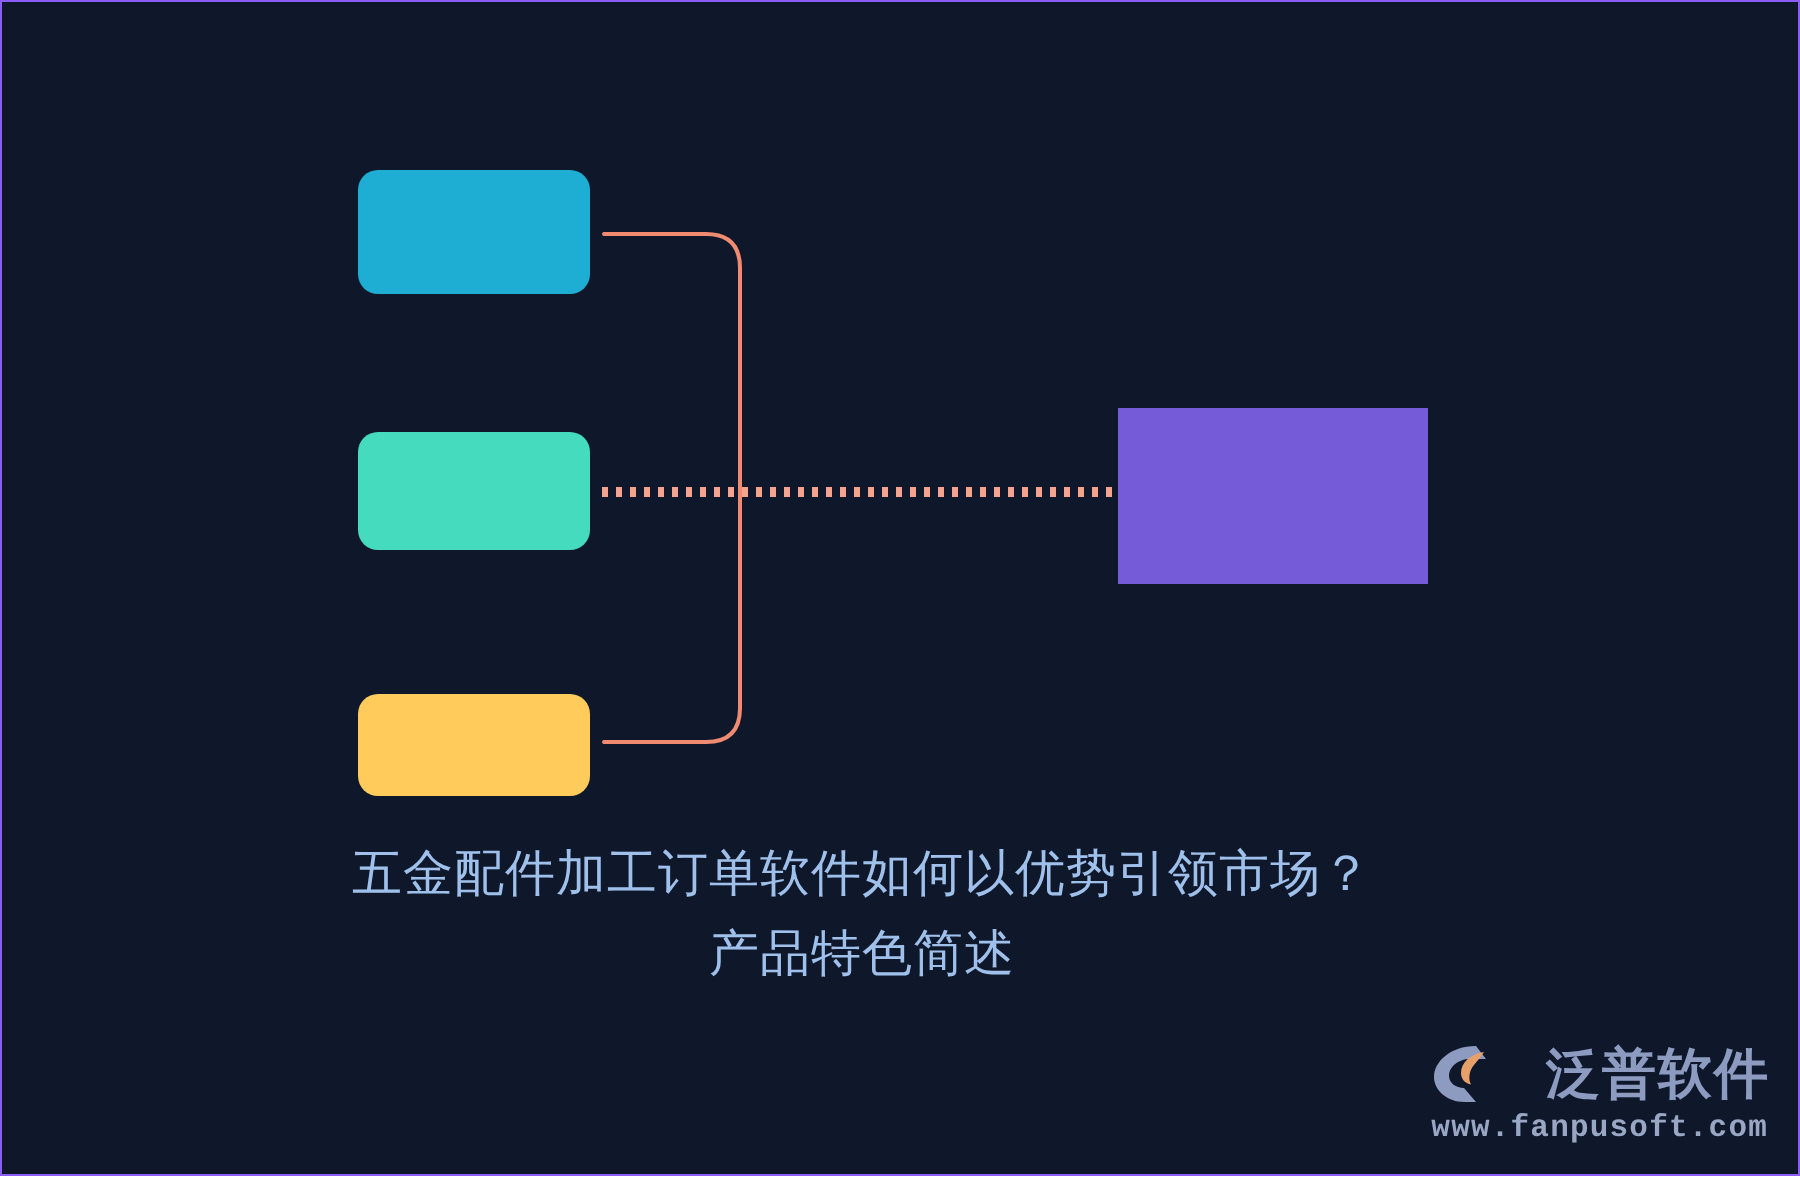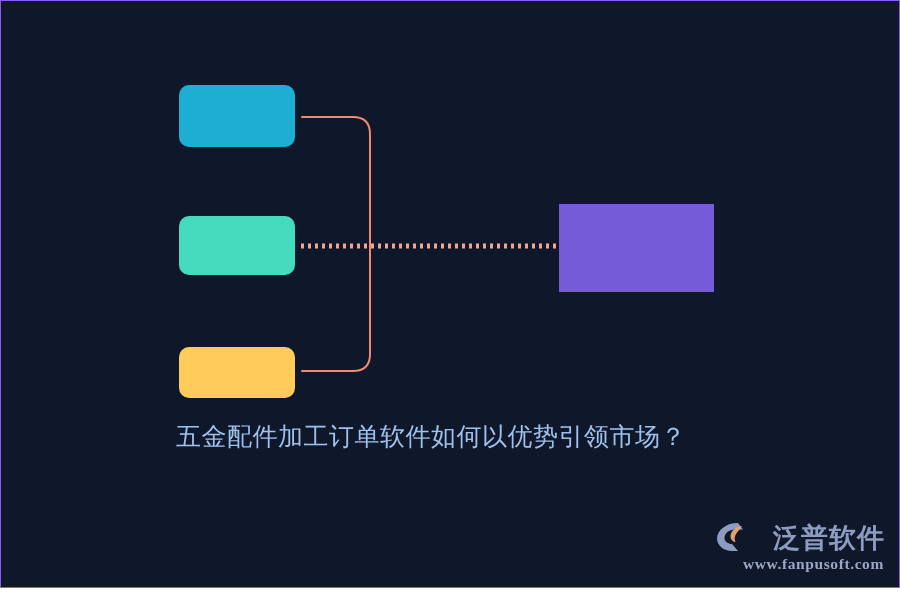--- a/index.html
+++ b/index.html
@@ -96,21 +96,21 @@
     letter-spacing: 1px;
     font-family: "DejaVu Sans", "Liberation Sans", sans-serif;
   }
   #wm-url {
     color: #9AA7C4;
     font-size: 15.5px;
     font-weight: bold;
     letter-spacing: 0.6px;
     margin-top: 3px;
     margin-right: 1px;
-    font-family: Liberation Serif, serif;
+    font-family: Liberation Mono, monospace;
   }
 </style>
 </head>
 <body>
 
 <div id="canvas">
 
   <svg id="connector-layer" viewBox="0 0 900 600" width="900" height="600" xmlns="http://www.w3.org/2000/svg">
 
     <path d="M 301 116 L 352 116 Q 369 116 369 133 L 369 245" fill="none" stroke="#F08A70" stroke-width="2" stroke-linecap="round"></path>
@@ -125,20 +125,21 @@
   <div class="node node-rounded" id="node-blue"></div>
 
   <div class="node node-rounded" id="node-green"></div>
 
   <div class="node node-rounded" id="node-yellow"></div>
 
   <div class="node node-sharp" id="node-purple"></div>
 
   <div id="title-block">
     <span class="tline">五金配件加工订单软件如何以优势引领市场？</span>
+    <span class="tline">产品特色简述</span>
   </div>
 
   <div id="watermark">
     <div id="wm-row">
       <svg id="wm-mark" width="34" height="30" viewBox="0 0 34 30" xmlns="http://www.w3.org/2000/svg">
         <path d="M22 1 C9 1 1 9 1 16.5 C1 23.5 8 29 16 29 L22 29 L16 22 C12 22 8.5 19.5 8.5 16 C8.5 11.5 13 7.5 19 7.5 L27 7.5 Z" fill="#8C9BBF"></path>
         <path d="M26 4 C19 5 14.5 9.5 14.5 14.5 C14.5 17.5 16.5 19.8 19.5 20.2 C18 17.5 18.5 13.5 21 10.5 C22.5 8.6 24.5 6.5 26 4 Z" fill="#E8A06B"></path>
       </svg>
       <span id="wm-brand">泛普软件</span>
     </div>

